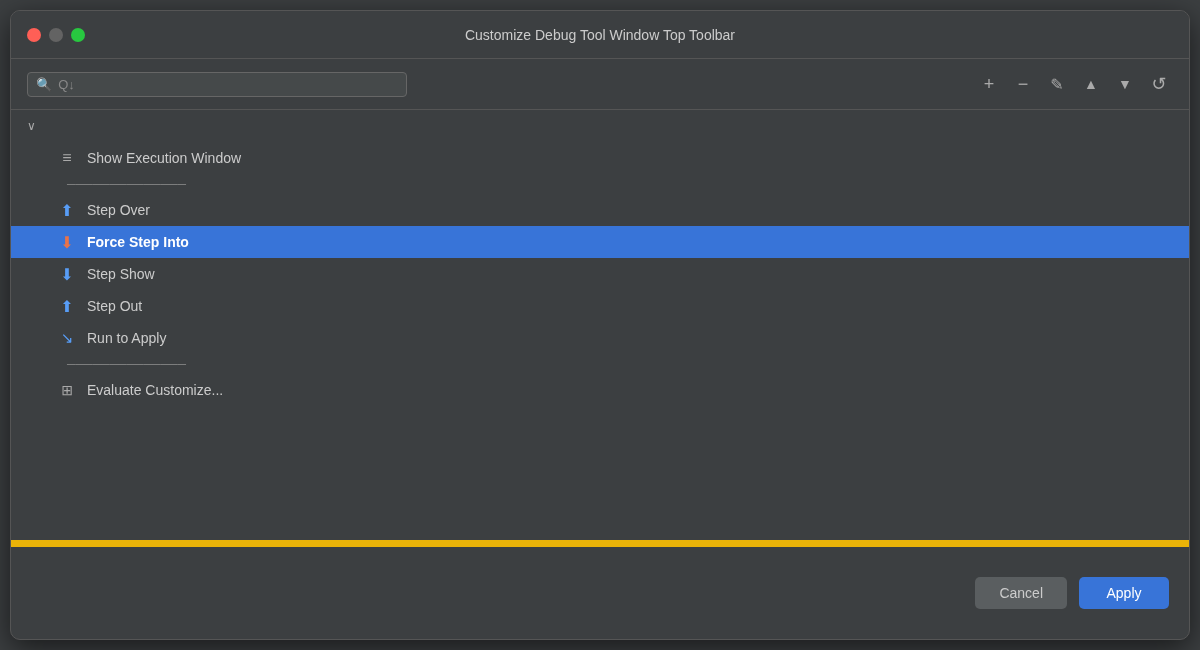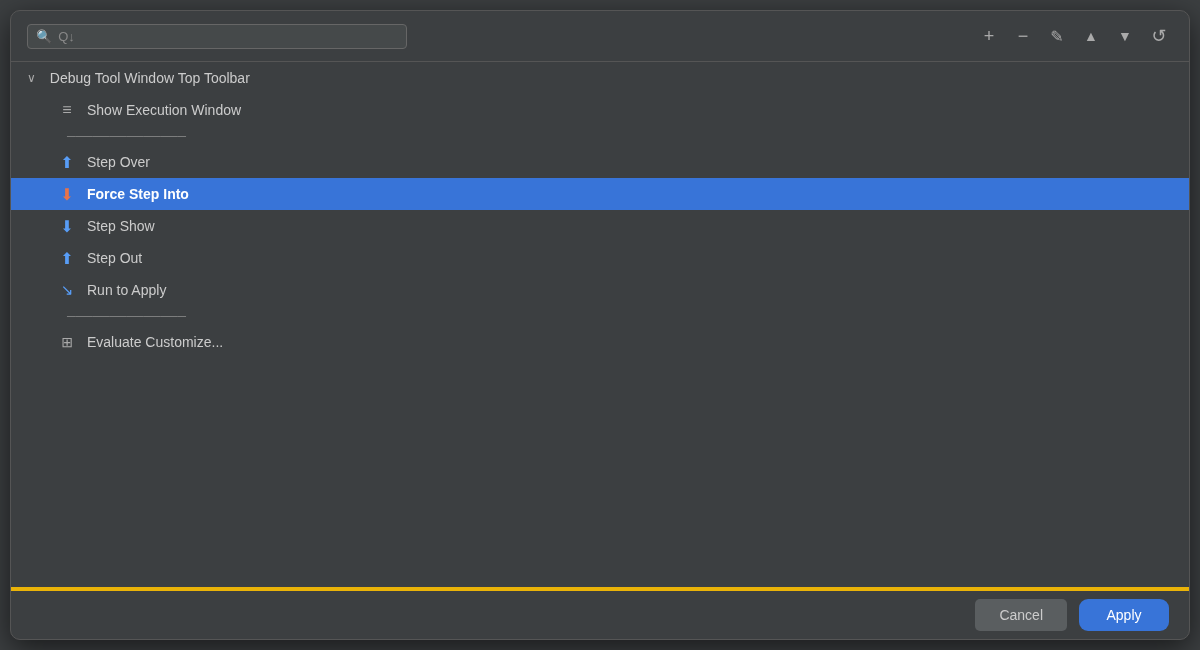--- a/index.html
+++ b/index.html
@@ -187,23 +187,23 @@
     .chevron-icon {
       color: #aaa;
       font-size: 12px;
       margin-right: 4px;
     }
 
     .footer {
       display: flex;
       justify-content: flex-end;
       align-items: center;
-      padding: 8px 20px;
+      padding: 30px 20px;
       gap: 12px;
-      border-top: 4px solid #eab308;
+      border-top: 7px solid #eab308;
       flex-shrink: 0;
     }
 
     .footer-btn {
       padding: 8px 24px;
       border-radius: 5px;
       font-size: 14px;
       cursor: pointer;
       border: none;
       min-width: 90px;
@@ -211,60 +211,66 @@
 
     .btn-cancel {
       background: #5a5e60;
       color: #cccccc;
     }
 
     .btn-apply {
       background: #3874d8;
       color: #ffffff;
       font-weight: 500;
-      border-radius: 9px;
     }
 
     
     .list-container::-webkit-scrollbar {
       width: 8px;
     }
     .list-container::-webkit-scrollbar-track {
       background: #3c3f41;
     }
     .list-container::-webkit-scrollbar-thumb {
       background: #666;
       border-radius: 4px;
     }
   </style>
 </head>
 <body>
 
 <div class="window">
 
+  <div class="title-bar">
+    <div class="window-controls">
+      <span class="window-btn btn-close"></span>
+      <span class="window-btn btn-minimize"></span>
+      <span class="window-btn btn-maximize"></span>
+    </div>
+    <span class="title-text">Customize Debug Tool Window Top Toolbar</span>
+  </div>
 
   <div class="toolbar-row">
     <div class="search-box">
       <span class="search-icon-unicode">🔍</span>
       <input class="search-input" type="text" placeholder="Q↓" style="">
     </div>
     <div class="toolbar-sep"></div>
     <button class="toolbar-btn">+</button>
     <button class="toolbar-btn">−</button>
     <button class="toolbar-btn" style="font-size:16px;">✎</button>
     <button class="toolbar-btn" style="font-size:14px;">▲</button>
     <button class="toolbar-btn" style="font-size:14px;">▼</button>
     <button class="toolbar-btn">↺</button>
   </div>
 
   <div class="list-container">
 
     <div class="list-item group-header">
       <span class="chevron-icon">∨</span>
-      <span>Debug Tool Window Top Toolbar</span>
     </div>
 
     <div class="list-item" style="padding-left: 46px;">
       <span class="item-icon" style="font-size:16px; color:#aaa;">≡</span>
       <span class="item-label">Show Execution Window</span>
     </div>
 
     <div class="list-item separator">
       <span>──────────────</span>
     </div>

